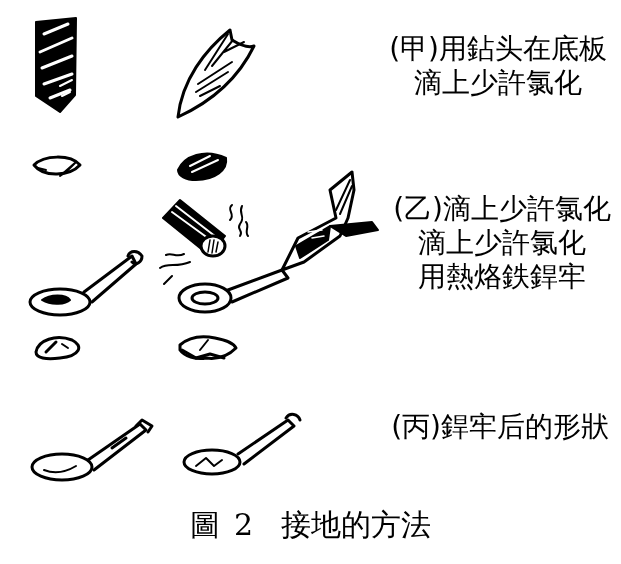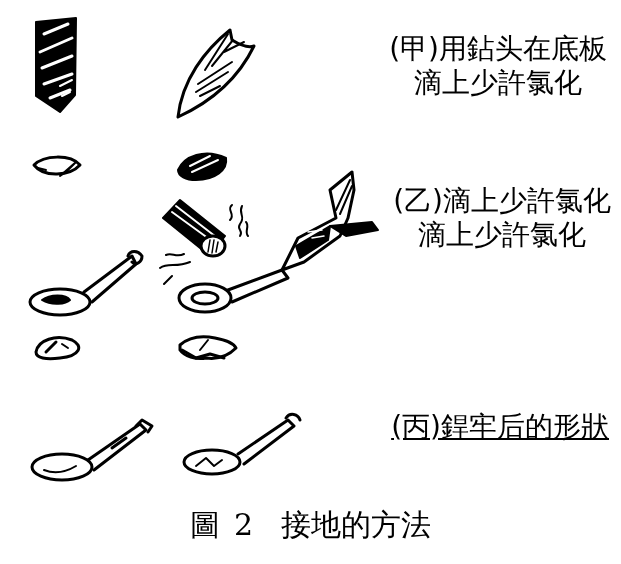--- a/index.html
+++ b/index.html
@@ -94,24 +94,25 @@
     <path d="M238,454 L288,420 L294,426 L244,464" stroke-width="3"></path>
     <path d="M286,418 C290,412 298,414 300,420" stroke-width="3"></path>
   </g>
 </svg>
 
 <div class="label" style="right:14px; top:32px;">
   <div>(甲)用鉆头在底板</div>
   <div>滴上少許氯化</div>
 </div>
 
-<div class="label" style="right:10px; top:184px;">
+<div class="label" style="right:10px; top:192px;">
   <div>(乙)滴上少許氯化</div>
   <div>滴上少許氯化</div>
+  <div>用熱烙鉄銲牢</div>
 </div>
 
-<div class="label" style="right:12px; top:410px;text-decoration:underline;">
+<div class="label" style="right:12px; top:410px;">
   <div>(丙)銲牢后的形狀</div>
 </div>
 
 <div class="caption">
   <span>圖</span><span class="num">2</span><span>接地的方法</span>
 </div>
 
 </body></html>

